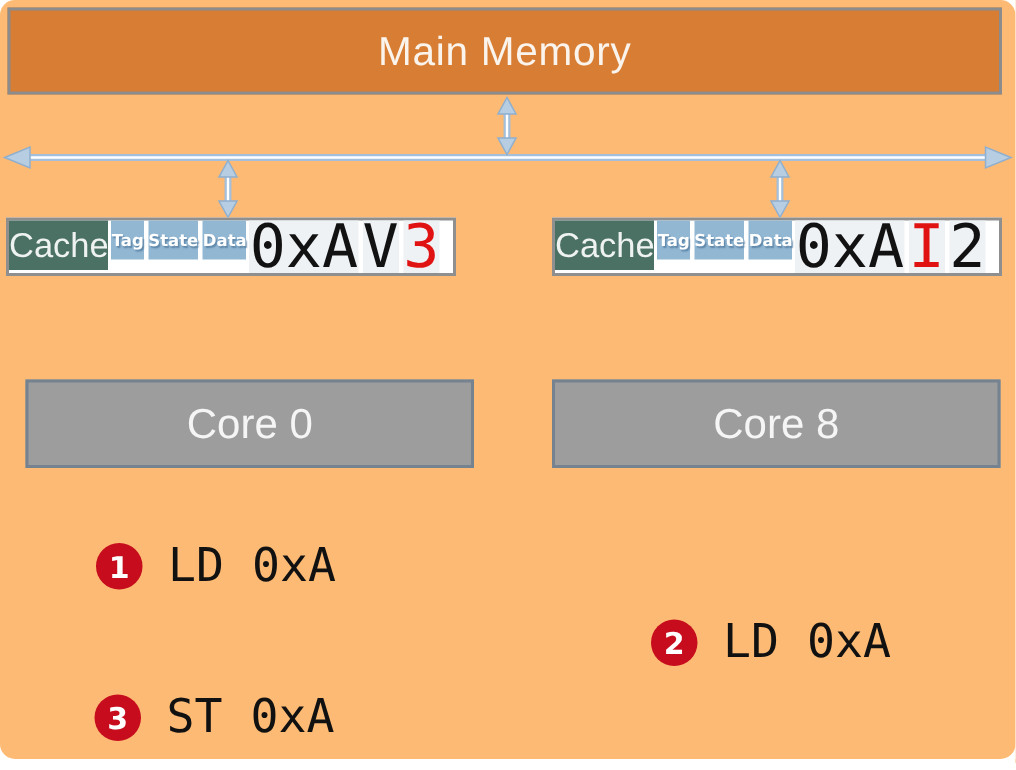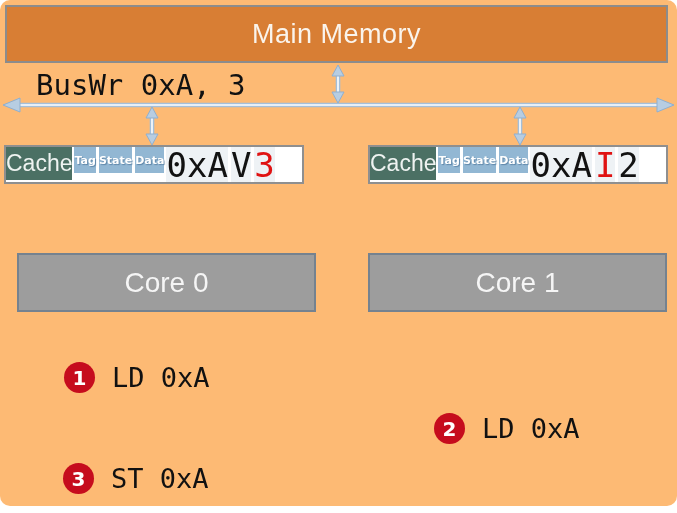--- a/index.html
+++ b/index.html
@@ -39,21 +39,21 @@
   }
   .cache-row{display:flex;gap:3px;}
   .cell{flex:1 1 0;display:flex;align-items:center;justify-content:center;}
   .hcell{
     height:26px;background:#92b7d3;color:#ffffff;
     font-family:"DejaVu Sans",sans-serif;font-weight:bold;font-size:11px;
     text-shadow:1px 1px 1px rgba(85,125,160,0.85);
   }
   .vcell{
     height:35px;background:#eef2f5;color:#121212;
-    font-family:"DejaVu Sans Mono",monospace;font-size:34px;
+    font-family:"DejaVu Sans Mono",monospace;font-size:40px;
   }
   .vcell.red{color:#e01212;}
   
   .core{
     position:absolute;top:253px;width:295px;height:55px;
     background:#9d9d9d;border:2px solid #75828f;
     display:flex;align-items:center;justify-content:center;
     color:#f5f5f5;font-size:28px;
   }
   .core-left{left:3px;margin-left:14px;}
@@ -65,34 +65,33 @@
   .event-1{left:64px;top:362px;}
   .event-2{left:434px;top:413px;}
   .event-3{left:63px;top:463px;}
   .badge{
     width:31px;height:31px;border-radius:50%;background:#c60c1d;
     color:#ffffff;font-weight:bold;font-size:20px;
     display:flex;align-items:center;justify-content:center;flex:0 0 auto;
     font-family:"DejaVu Sans",sans-serif;
   }
   .event-label{
-    font-family:"DejaVu Sans Mono",monospace;font-size:27px;color:#111;
+    font-family:"DejaVu Sans Mono",monospace;font-size:31px;color:#111;
     white-space:pre;line-height:31px;
   }
 </style>
 </head>
 <body>
 
 <div class="stage">
 
   <div class="memory">
     <span>Main Memory</span>
   </div>
 
-  <div class="buswr">BusWr 0xA, 3</div>
 
   <svg class="arrows" width="677" height="160" viewBox="0 0 677 160">
 
     <g>
       <line x1="16" y1="105" x2="661" y2="105" stroke="#a4bfd9" stroke-width="4.6"></line>
       <line x1="16" y1="105" x2="661" y2="105" stroke="#ffffff" stroke-width="1.6"></line>
       <polygon points="3,105 20,98 20,112" fill="#b7cde2" stroke="#8fafcf" stroke-width="1"></polygon>
       <polygon points="674,105 657,98 657,112" fill="#b7cde2" stroke="#8fafcf" stroke-width="1"></polygon>
     </g>
 
@@ -143,21 +142,21 @@
       <div class="cell vcell">0xA</div>
       <div class="cell vcell red">I</div>
       <div class="cell vcell">2</div>
     </div>
   </div>
 
   <div class="core core-left">
     <span>Core 0</span>
   </div>
   <div class="core core-right">
-    <span>Core 1</span>
+    <span>Core 8</span>
   </div>
 
   <div class="event event-1">
     <div class="badge">1</div>
     <div class="event-label">LD 0xA</div>
   </div>
   <div class="event event-2">
     <div class="badge">2</div>
     <div class="event-label">LD 0xA</div>
   </div>

